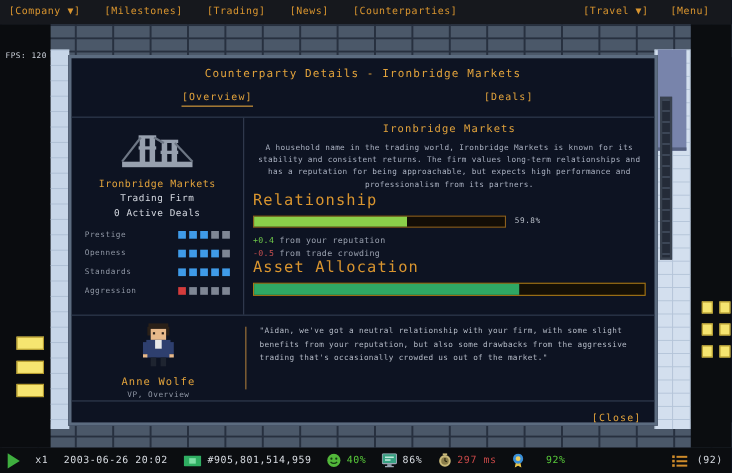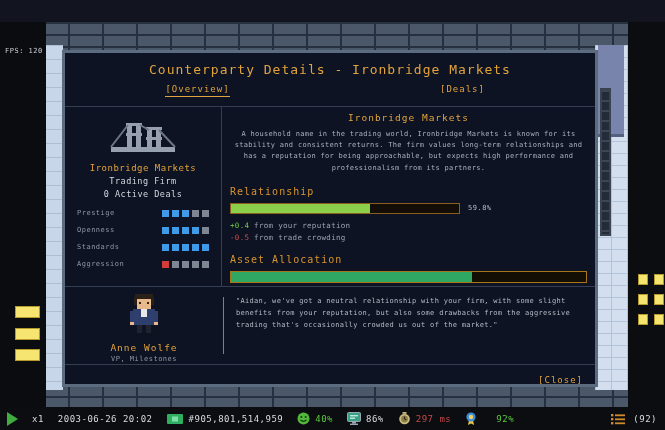--- a/index.html
+++ b/index.html
@@ -45,21 +45,21 @@
   .menubar .mi:first-child { margin-left:8px; }
   .menubar .spacer { flex:1; }
   .menubar .mi.right { margin-left:0; margin-right:20px; }
   .fps { position:absolute; left:5px; top:27px; font-size:7px; color:#cdd3dc; z-index:5; letter-spacing:0.5px;margin-top:20px; }
 
   
   .modal {
     position:absolute; left:62px; top:50px; width:536px; height:337px;
     background:#0d1322; border:3px solid #5c6c80; z-index:20;
   }
-  .m-title { text-align:center; margin-top:9px; font-size:13px; color:#e2a33c; letter-spacing:1px; }
+  .m-title { text-align:center; margin-top:9px; font-size:10px; color:#e2a33c; letter-spacing:1px; }
   .m-tabs { position:absolute; left:0; top:31px; width:100%; height:20px; display:flex; }
   .m-tab { width:50%; text-align:center; font-size:9px; color:#e2a33c; letter-spacing:1px; cursor:pointer; }
   .m-tab span { display:inline-block; padding-bottom:2px; }
   .m-tab.active span { border-bottom:1px solid #e2a33c; }
   .hr { position:absolute; left:0; width:100%; height:1px; background:#333e52; }
   .hr.h1 { top:53px; } .hr.h2 { top:233px; } .hr.h3 { top:311px; }
 
   .m-body { position:absolute; left:0; top:54px; width:100%; height:179px; display:flex; }
   .m-left { width:157px; border-right:1px solid #333e52; padding-top:8px; text-align:center; }
   .m-right { flex:1; padding:5px 8px 0 8px; }
@@ -68,21 +68,21 @@
   .cp-name { font-size:9px; color:#e2a33c; letter-spacing:0.5px; margin-top:4px; }
   .cp-type, .cp-deals { font-size:8.5px; color:#d4d8e0; margin-top:3px; letter-spacing:0.5px; }
   .stats { margin-top:10px; padding:0 12px; }
   .stat-row { display:flex; align-items:center; justify-content:space-between; margin-bottom:9px; }
   .stat-label { font-size:7px; color:#8f96a4; letter-spacing:0.5px; }
   .sqs { display:flex; gap:3px; }
   .sq { width:7px; height:7px; display:inline-block; }
 
   .r-head { text-align:center; font-size:9.5px; color:#e2a33c; letter-spacing:1px; }
   .r-desc { margin-top:6px; text-align:center; font-size:7px; line-height:1.6; color:#a9b0c0; padding:0 4px; letter-spacing:0.3px; }
-  .sec-head { font-size:10px; color:#d9952f; letter-spacing:1px; margin-top:12px; }
+  .sec-head { font-size:14px; color:#d9952f; letter-spacing:1px; margin-top:0; }
   .bar-line { display:flex; align-items:center; margin-top:6px; }
   .bar { height:11px; background:#120d06; border:1px solid #8a5f1e; }
   .bar.rel { width:230px; }
   .bar.asset { width:100%; border-color:#a87818; height:12px; background:#140f05; }
   .bar-fill { height:100%; }
   .bar-fill.rel { background:#8bcf4a; }
   .bar-fill.asset { background:#2fa864; }
   .bar-val { font-size:7px; color:#b8bec8; margin-left:8px; letter-spacing:0.5px; }
   .mods { margin-top:7px; }
   .mod { font-size:7.5px; margin-top:3px; letter-spacing:0.3px; color:#9aa1af; }
@@ -127,20 +127,30 @@
   <div class="bg-purple-win"></div>
   <div class="bg-ladder"></div>
   <div class="bg-dark-right"></div>
   <div class="bg-win" style="left:638px; top:274px; width:10px; height:11px;"></div>
   <div class="bg-win" style="left:654px; top:274px; width:10px; height:11px;"></div>
   <div class="bg-win" style="left:638px; top:294px; width:10px; height:11px;"></div>
   <div class="bg-win" style="left:654px; top:294px; width:10px; height:11px;"></div>
   <div class="bg-win" style="left:638px; top:314px; width:10px; height:11px;"></div>
   <div class="bg-win" style="left:654px; top:314px; width:10px; height:11px;"></div>
 
+  <div class="menubar">
+    <span class="mi">[Company ▼]</span>
+    <span class="mi">[Milestones]</span>
+    <span class="mi">[Trading]</span>
+    <span class="mi">[News]</span>
+    <span class="mi">[Counterparties]</span>
+    <span class="spacer"></span>
+    <span class="mi right">[Travel ▼]</span>
+    <span class="mi right">[Menu]</span>
+  </div>
 
   <div class="fps">FPS: 120</div>
 
   <div class="modal">
     <div class="m-title">Counterparty Details - Ironbridge Markets</div>
 
     <div class="m-tabs">
       <div class="m-tab active"><span>[Overview]</span></div>
       <div class="m-tab"><span>[Deals]</span></div>
     </div>
@@ -257,21 +267,21 @@
           <rect x="6" y="16" width="22" height="16" fill="#2e3f6e"></rect>
           <rect x="14" y="16" width="6" height="8" fill="#e8e8e8"></rect>
           <rect x="3" y="18" width="4" height="11" fill="#2e3f6e"></rect>
           <rect x="27" y="18" width="4" height="11" fill="#2e3f6e"></rect>
           <rect x="3" y="29" width="4" height="3" fill="#e8b98a"></rect>
           <rect x="27" y="29" width="4" height="3" fill="#e8b98a"></rect>
           <rect x="10" y="32" width="5" height="8" fill="#1e2430"></rect>
           <rect x="19" y="32" width="5" height="8" fill="#1e2430"></rect>
         </svg>
         <div class="c-name">Anne Wolfe</div>
-        <div class="c-title">VP, Milestones</div>
+        <div class="c-title">VP, Overview</div>
       </div>
       <div class="c-divider"></div>
       <div class="c-quote">"Aidan, we've got a neutral relationship with your firm, with some slight benefits from your reputation, but also some drawbacks from the aggressive trading that's occasionally crowded us out of the market."</div>
     </div>
 
     <div class="hr h3"></div>
 
     <div class="m-footer">
       <span class="close-btn">[Close]</span>
     </div>

